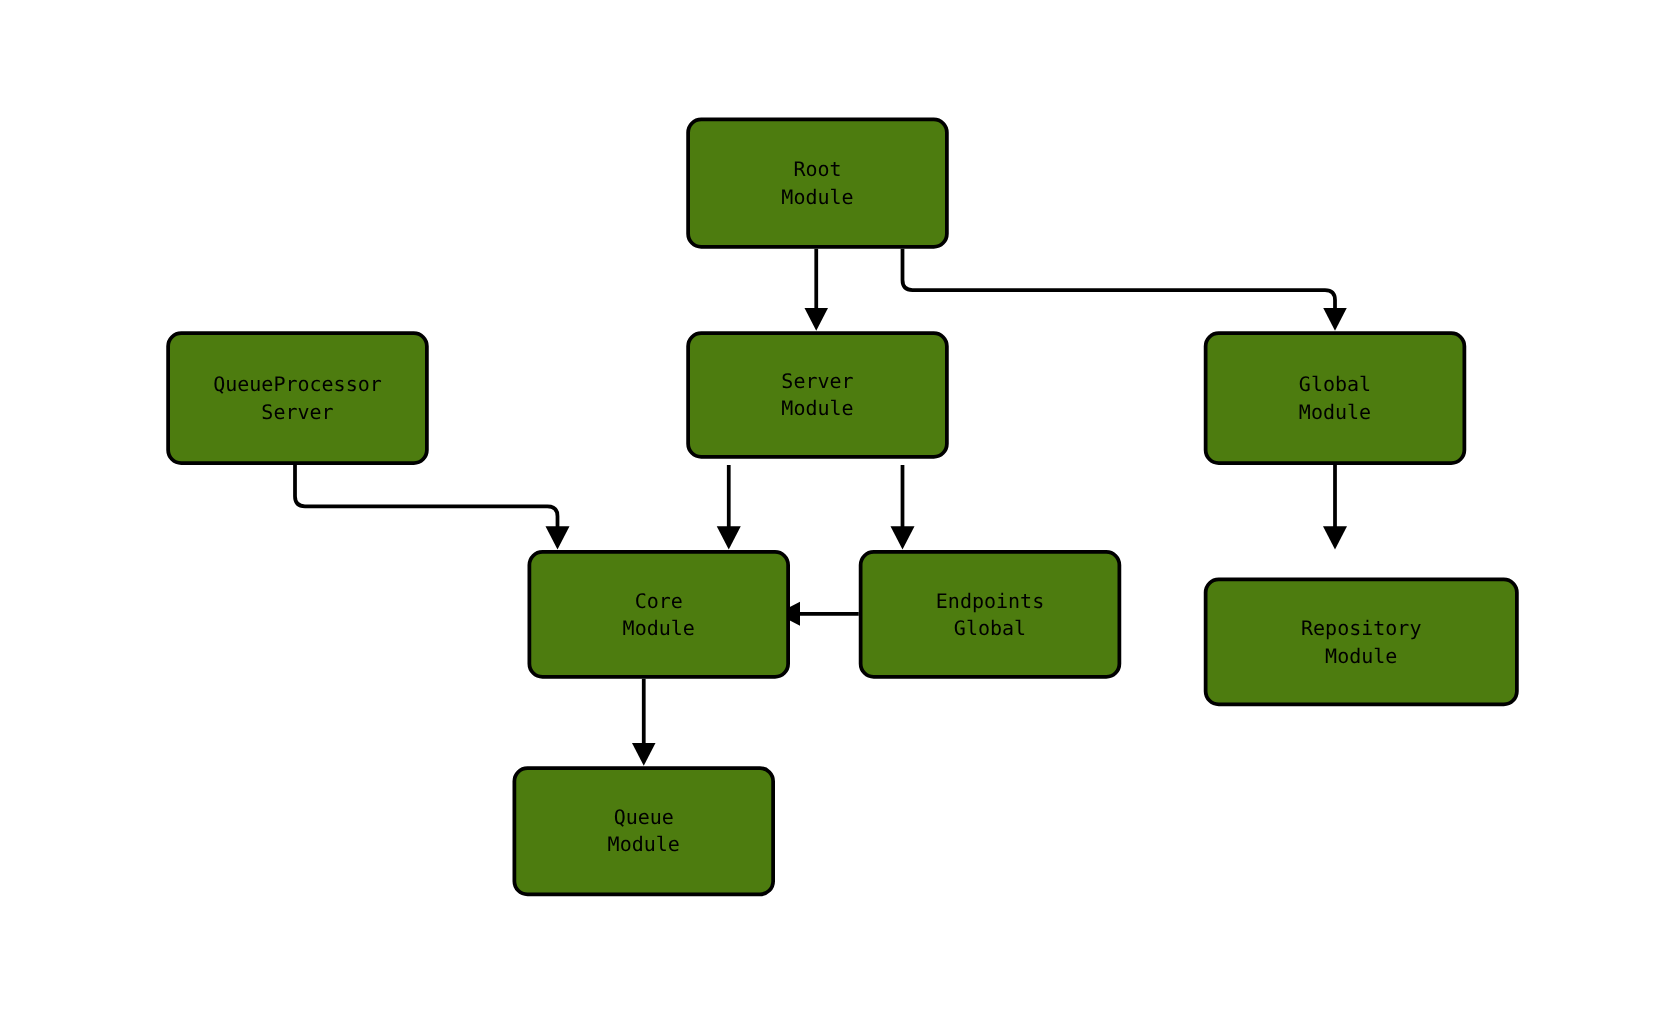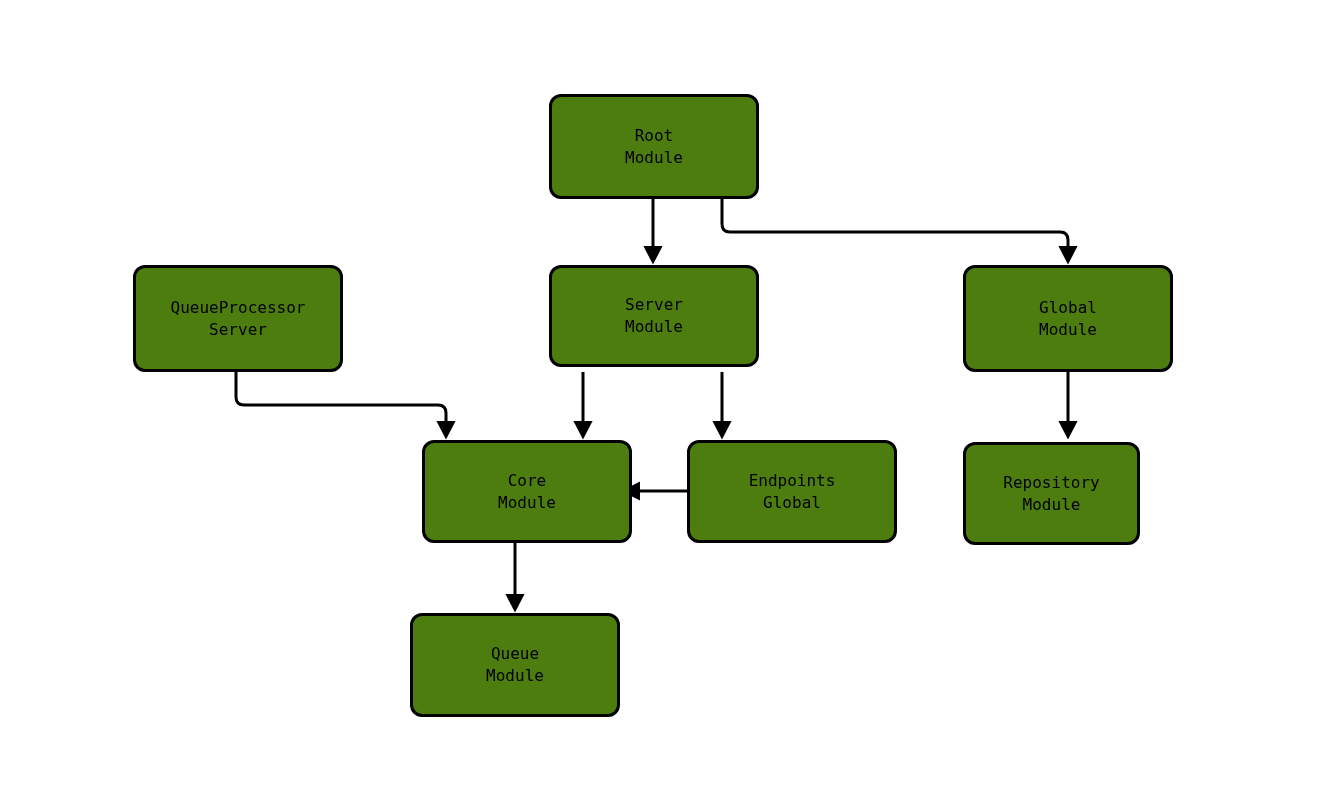--- a/index.html
+++ b/index.html
@@ -95,21 +95,21 @@
   <div class="node" style="left:422px; top:440px; width:210px; height:103px;">
     <div class="node-label">Core
 Module</div>
   </div>
 
   <div class="node" style="left:687px; top:440px; width:210px; height:103px;">
     <div class="node-label">Endpoints
 Global</div>
   </div>
 
-  <div class="node" style="left:963px; top:442px; width:177px; height:103px;">
+  <div class="node" style="left:963px; top:462px; width:252px; height:103px;">
     <div class="node-label">Repository
 Module</div>
   </div>
 
   <div class="node" style="left:410px; top:613px; width:210px; height:104px;">
     <div class="node-label">Queue
 Module</div>
   </div>
 
 </div>

